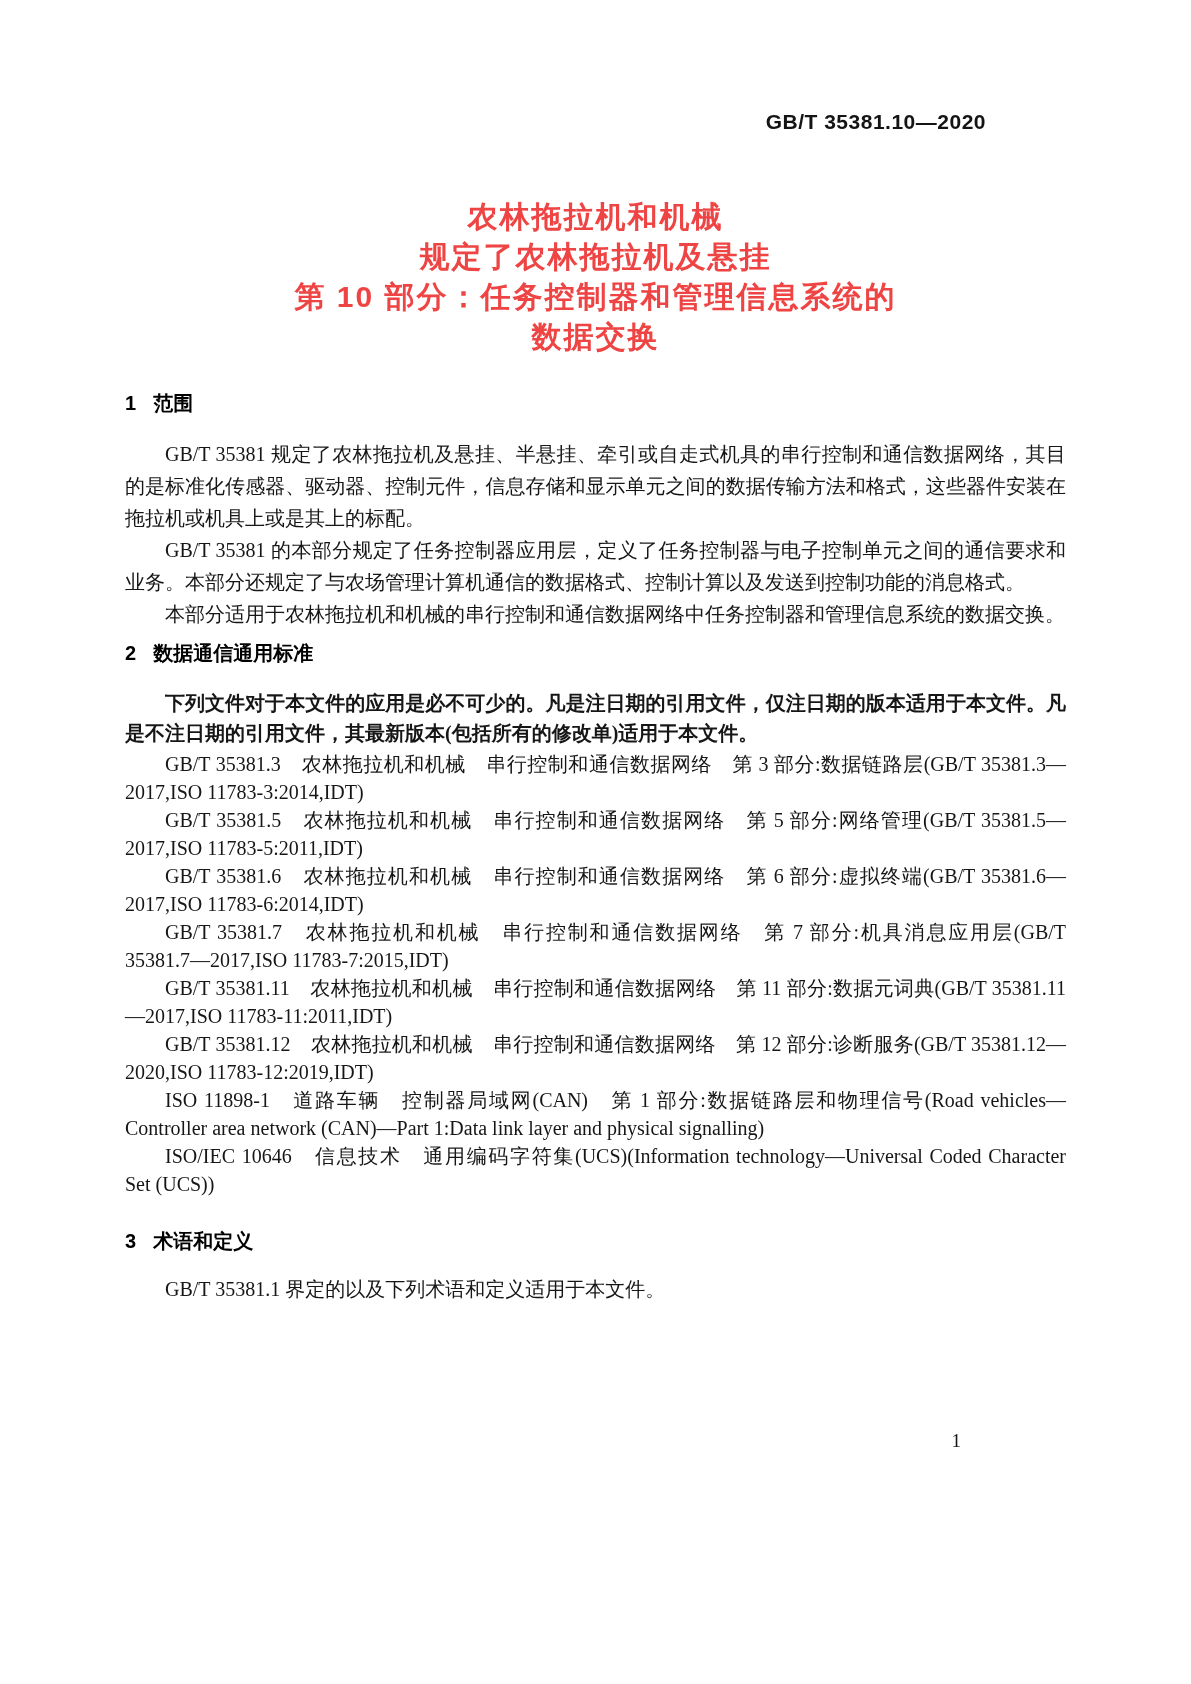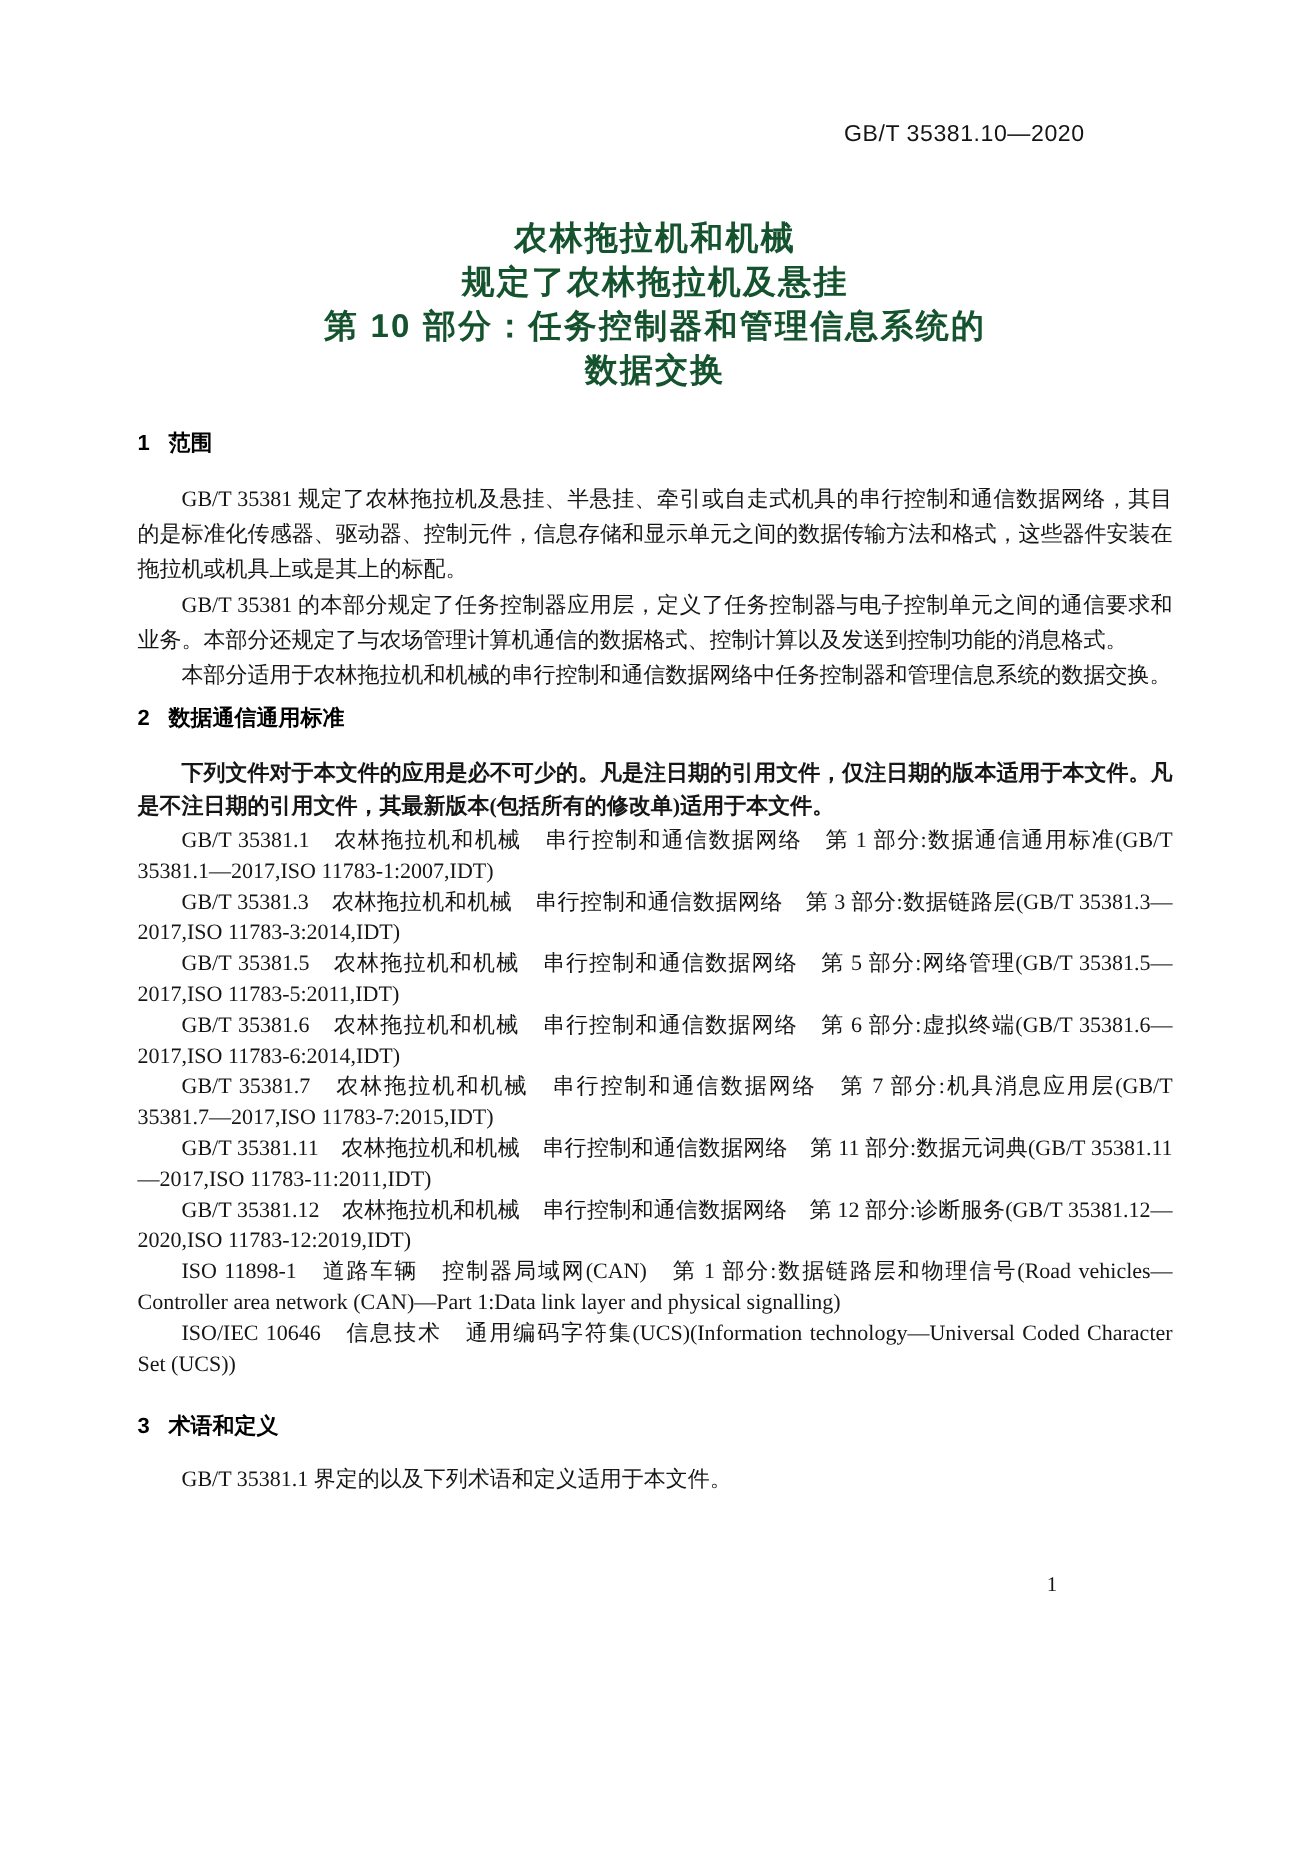--- a/index.html
+++ b/index.html
@@ -11,39 +11,39 @@
     margin: 0 auto;
     background: #ffffff;
     color: #141414;
     overflow: hidden;
   }
   .doc-number {
     position: absolute;
     top: 110px;
     right: 205px;
     font-family: "Liberation Sans", sans-serif;
-    font-weight: 400;
+    font-weight: 700;
     font-size: 21px;
     letter-spacing: 0.5px;
     color: #141414;
     white-space: nowrap;
     text-align: center;
   }
   .doc-title {
     position: absolute;
     top: 197px;
     left: 0;
     width: 100%;
     text-align: center;
     font-family: "Liberation Sans", sans-serif;
     font-weight: 700;
     font-size: 30px;
     line-height: 40px;
     letter-spacing: 2px;
-    color: #14532d;
+    color: #ef4444;
   }
   .content {
     position: absolute;
     top: 390px;
     left: 125px;
     width: 941px;
     font-family: "Liberation Serif", serif;
     font-size: 20px;
     color: #161616;
   }
@@ -99,21 +99,20 @@
 
     <p class="body-p first-after-heading">GB/T 35381 规定了农林拖拉机及悬挂、半悬挂、牵引或自走式机具的串行控制和通信数据网络，其目的是标准化传感器、驱动器、控制元件，信息存储和显示单元之间的数据传输方法和格式，这些器件安装在拖拉机或机具上或是其上的标配。</p>
     <p class="body-p">GB/T 35381 的本部分规定了任务控制器应用层，定义了任务控制器与电子控制单元之间的通信要求和业务。本部分还规定了与农场管理计算机通信的数据格式、控制计算以及发送到控制功能的消息格式。</p>
     <p class="body-p">本部分适用于农林拖拉机和机械的串行控制和通信数据网络中任务控制器和管理信息系统的数据交换。</p>
 
     <h2 class="sec-heading h2"><span>2</span><span class="h-title">数据通信通用标准</span></h2>
 
     <p class="intro-p">下列文件对于本文件的应用是必不可少的。凡是注日期的引用文件，仅注日期的版本适用于本文件。凡是不注日期的引用文件，其最新版本(包括所有的修改单)适用于本文件。</p>
 
     <div class="refs">
-      <p class="ref-p">GB/T 35381.1　农林拖拉机和机械　串行控制和通信数据网络　第 1 部分:数据通信通用标准(GB/T 35381.1—2017,ISO 11783-1:2007,IDT)</p>
       <p class="ref-p">GB/T 35381.3　农林拖拉机和机械　串行控制和通信数据网络　第 3 部分:数据链路层(GB/T 35381.3—2017,ISO 11783-3:2014,IDT)</p>
       <p class="ref-p">GB/T 35381.5　农林拖拉机和机械　串行控制和通信数据网络　第 5 部分:网络管理(GB/T 35381.5—2017,ISO 11783-5:2011,IDT)</p>
       <p class="ref-p">GB/T 35381.6　农林拖拉机和机械　串行控制和通信数据网络　第 6 部分:虚拟终端(GB/T 35381.6—2017,ISO 11783-6:2014,IDT)</p>
       <p class="ref-p">GB/T 35381.7　农林拖拉机和机械　串行控制和通信数据网络　第 7 部分:机具消息应用层(GB/T 35381.7—2017,ISO 11783-7:2015,IDT)</p>
       <p class="ref-p">GB/T 35381.11　农林拖拉机和机械　串行控制和通信数据网络　第 11 部分:数据元词典(GB/T 35381.11—2017,ISO 11783-11:2011,IDT)</p>
       <p class="ref-p">GB/T 35381.12　农林拖拉机和机械　串行控制和通信数据网络　第 12 部分:诊断服务(GB/T 35381.12—2020,ISO 11783-12:2019,IDT)</p>
       <p class="ref-p">ISO 11898-1　道路车辆　控制器局域网(CAN)　第 1 部分:数据链路层和物理信号(Road vehicles—Controller area network (CAN)—Part 1:Data link layer and physical signalling)</p>
       <p class="ref-p">ISO/IEC 10646　信息技术　通用编码字符集(UCS)(Information technology—Universal Coded Character Set (UCS))</p>
     </div>
 

